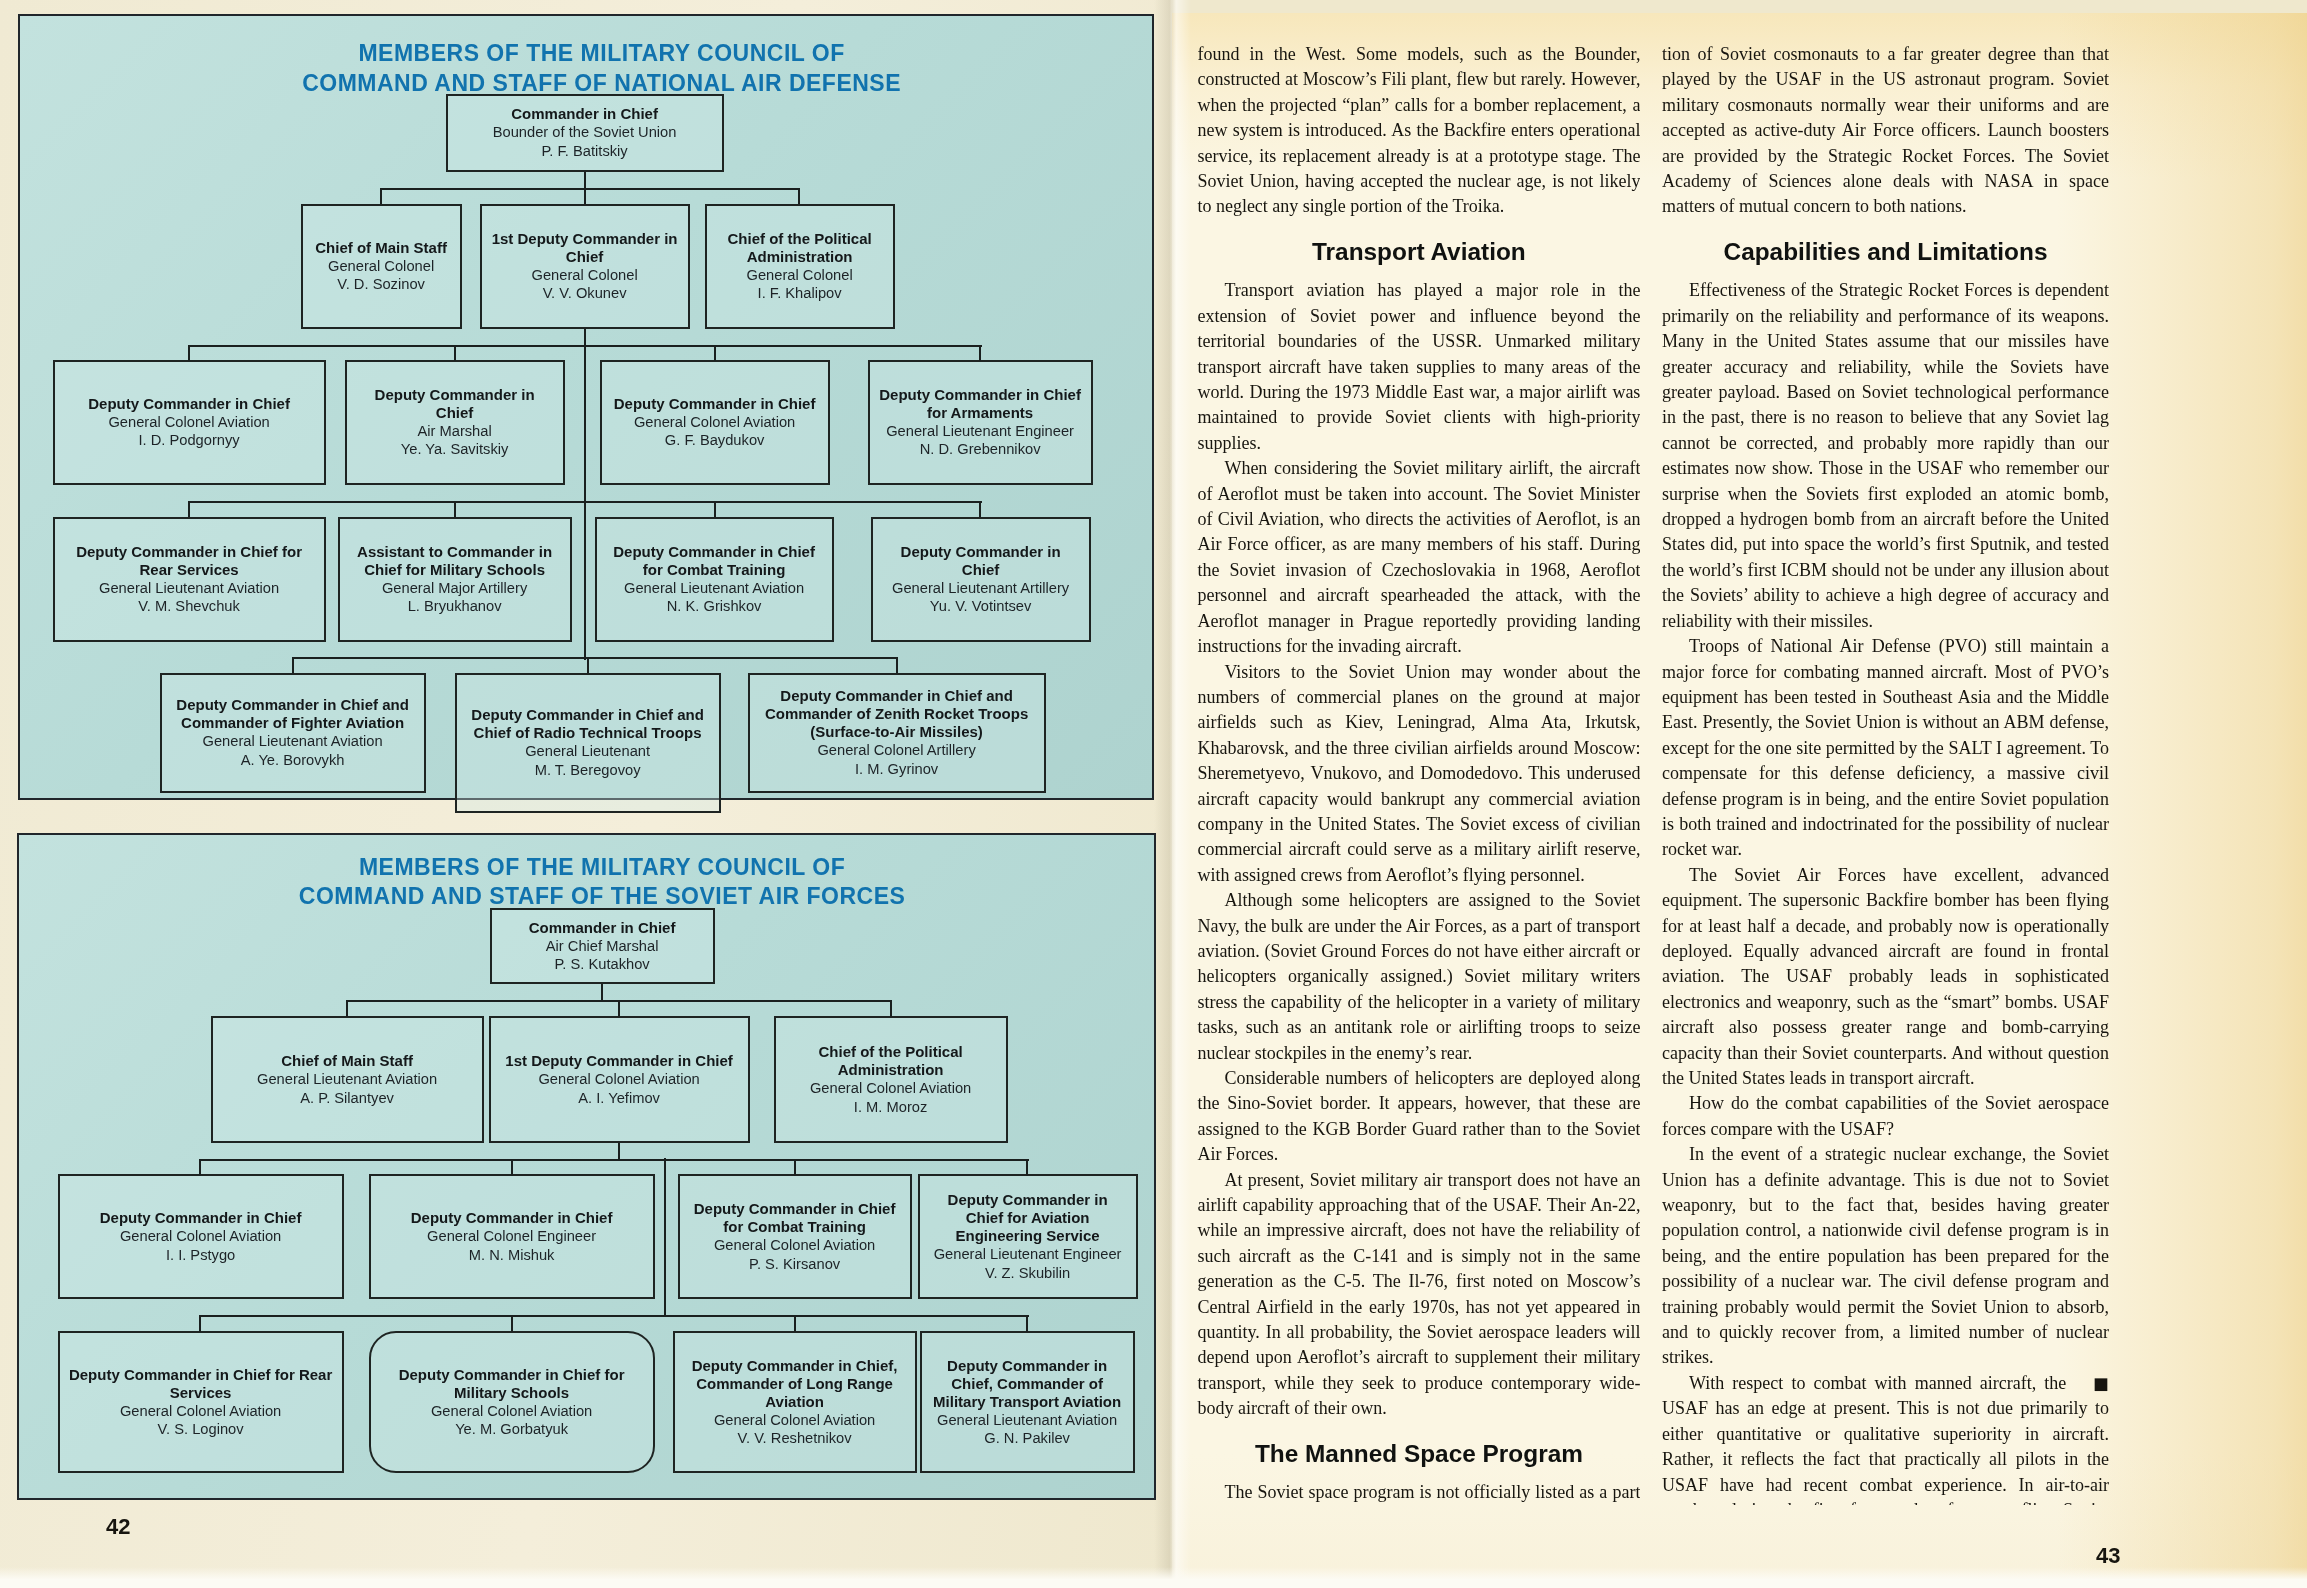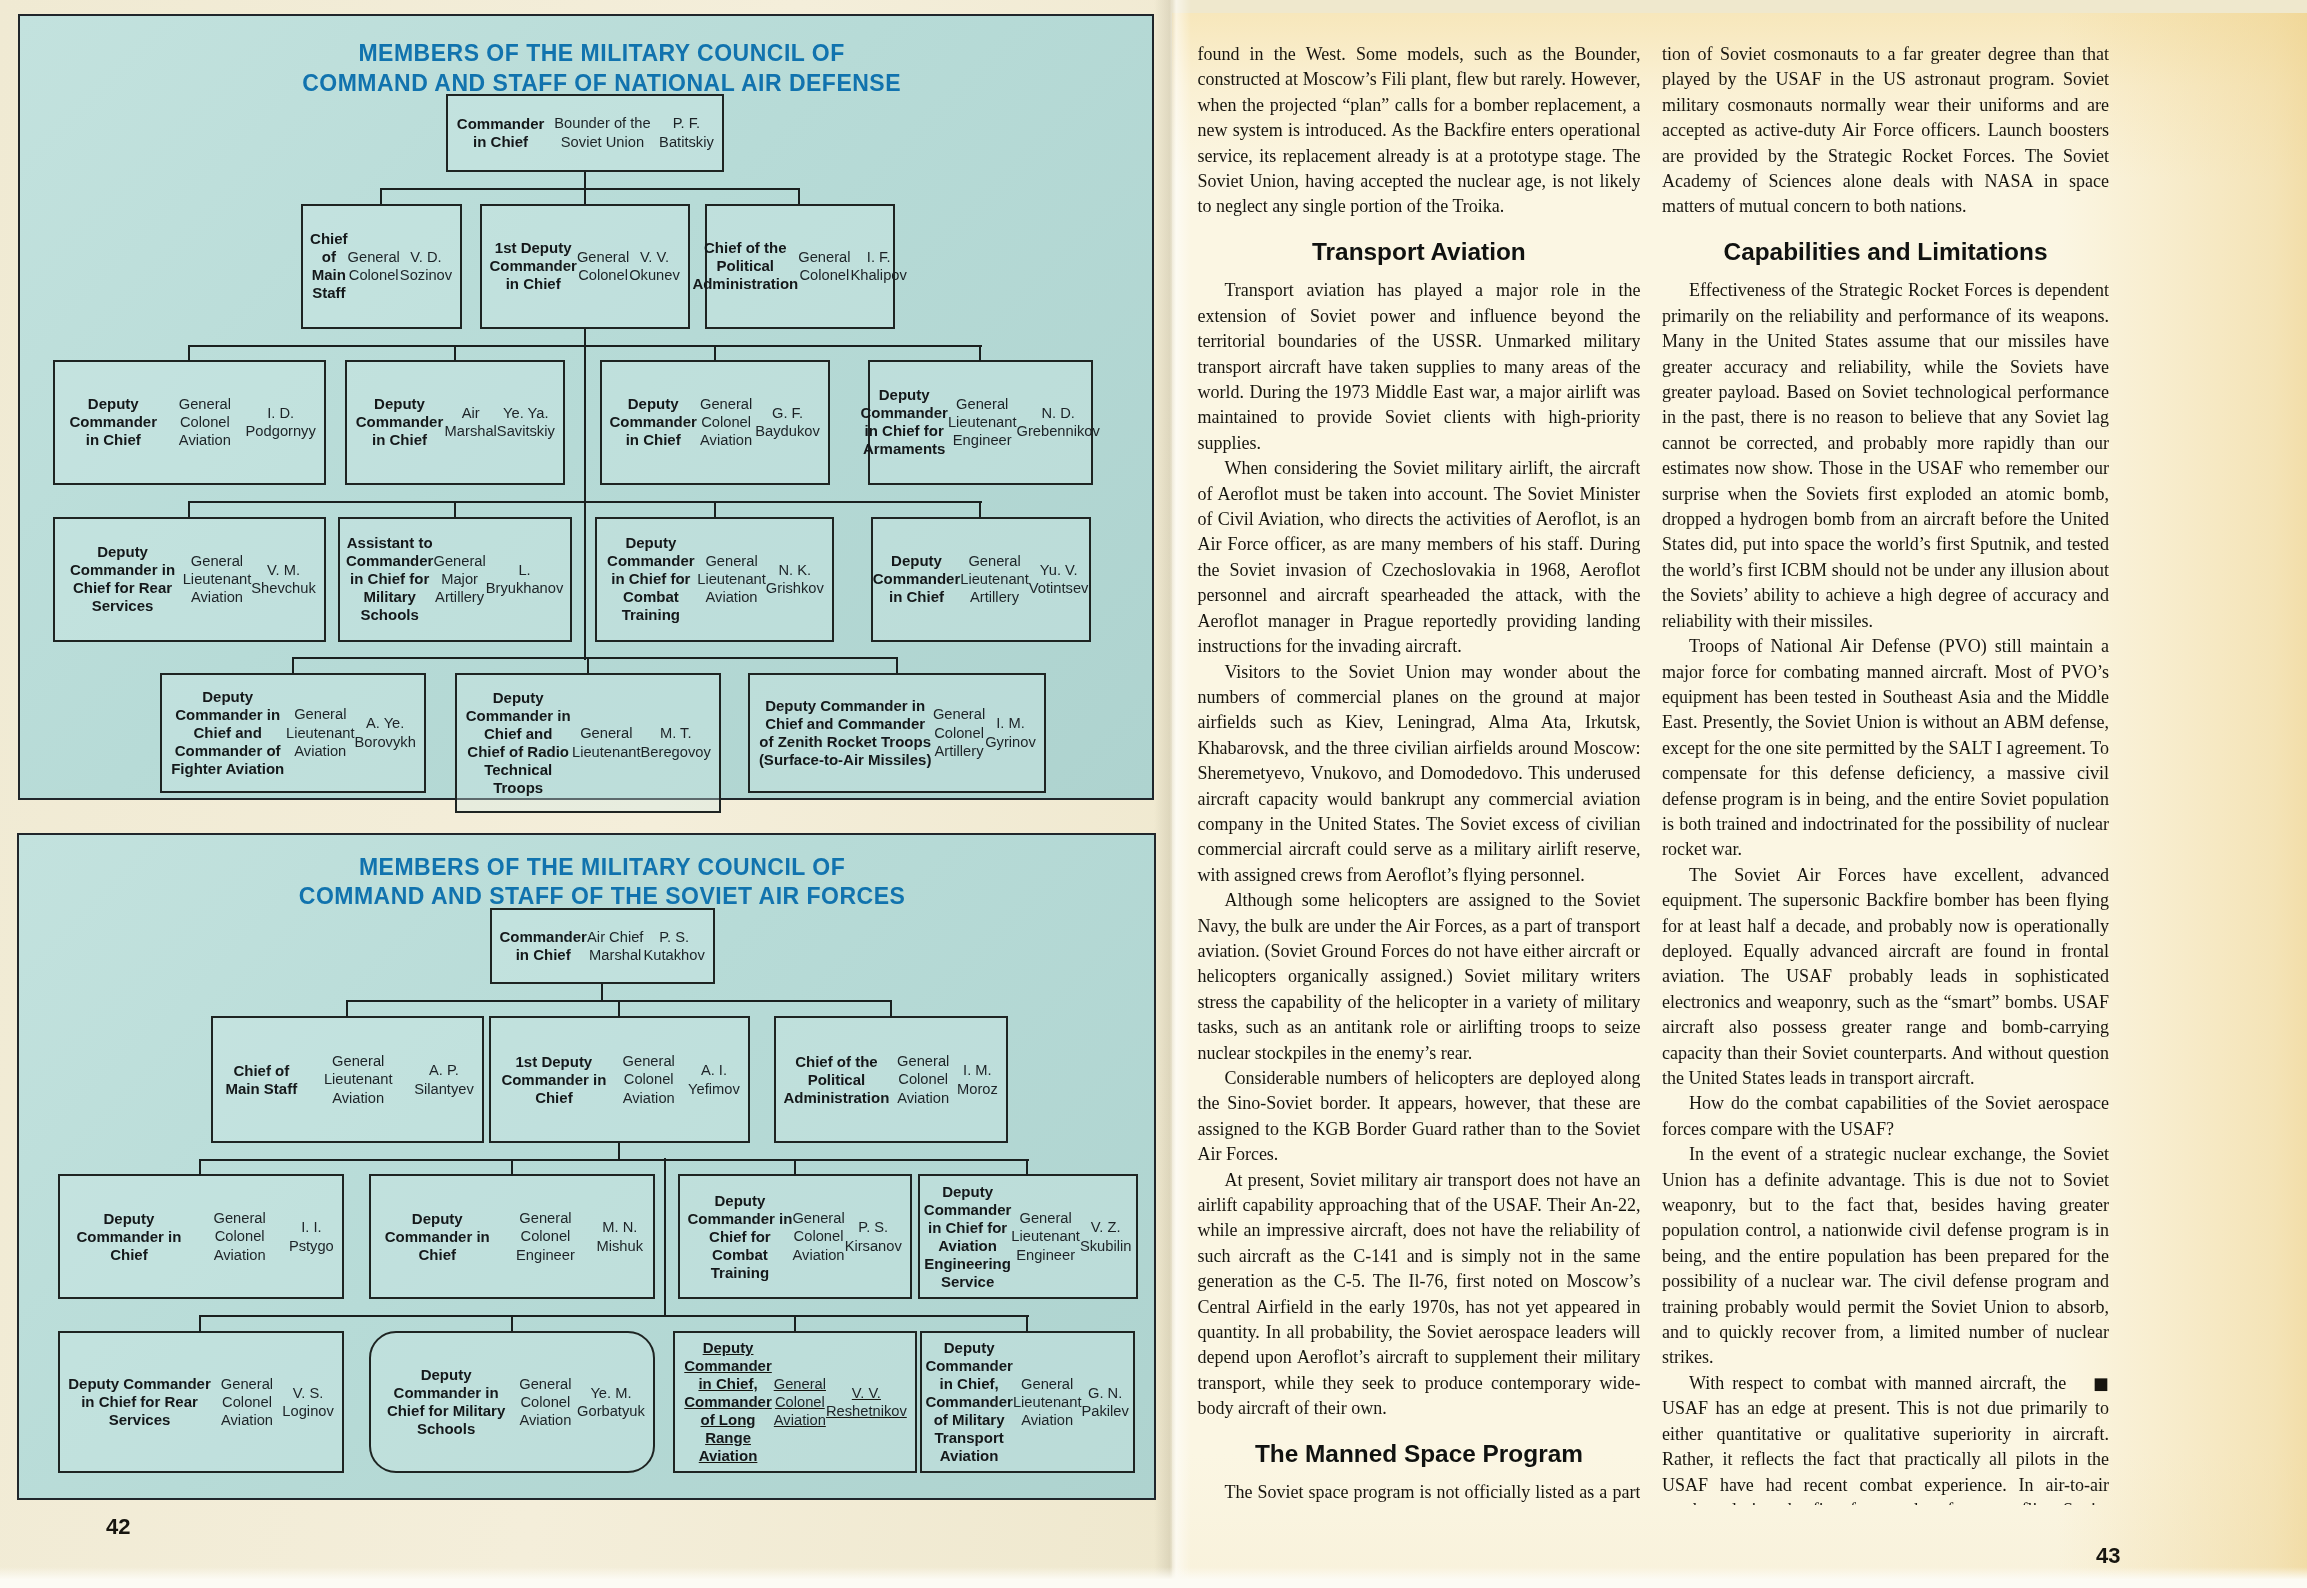--- a/index.html
+++ b/index.html
@@ -51,21 +51,21 @@
   .chart-title{
     position:absolute;left:0;width:100%;text-align:center;
     color:var(--blue);font-weight:bold;font-size:23px;line-height:1.3;letter-spacing:0.5px;margin-left:16px;
   }
   #chart-pvo .chart-title{top:23.4px;}
   #chart-vvs .chart-title{top:17.6px;}
   .org-box{
     position:absolute;
     background:rgba(210,235,231,.35);
     border:2.4px solid #1e2422;
-    display:flex;justify-content:center;align-items:center;
+    display:flex;flex-direction:column;justify-content:center;align-items:center;
     text-align:center;padding:4.9px 7.8px;
   }
   .org-box .t{font-weight:bold;font-size:15px;line-height:1.2;color:#14181a;}
   .org-box .r,.org-box .n{font-size:14.7px;line-height:1.24;color:#1d2327;}
   .ln{position:absolute;background:#1a201f;}
   
   .col{
     position:absolute;top:29px;height:1463px;overflow:hidden;
     font-family:"Liberation Serif",serif;font-size:18px;line-height:25.4px;
     text-align:justify;color:var(--ink);
@@ -242,21 +242,21 @@
         <div class="org-box" style="left: 39px; top: 496px; width: 286px; height: 142px;">
           <span class="t">Deputy Commander in Chief for Rear Services</span>
           <span class="r">General Colonel Aviation</span>
           <span class="n">V. S. Loginov</span>
         </div>
         <div class="org-box" style="left: 350px; top: 496px; width: 286px; height: 142px; border-radius: 27px;">
           <span class="t">Deputy Commander in Chief for Military Schools</span>
           <span class="r">General Colonel Aviation</span>
           <span class="n">Ye. M. Gorbatyuk</span>
         </div>
-        <div class="org-box" style="left: 654px; top: 496px; width: 244px; height: 142px; text-decoration: underline;">
+        <div class="org-box" style="left: 654px; top: 496px; width: 244px; height: 142px;">
           <span class="t">Deputy Commander in Chief, Commander of Long Range Aviation</span>
           <span class="r">General Colonel Aviation</span>
           <span class="n">V. V. Reshetnikov</span>
         </div>
         <div class="org-box" style="left: 901px; top: 496px; width: 215px; height: 142px;">
           <span class="t">Deputy Commander in Chief, Commander of Military Transport Aviation</span>
           <span class="r">General Lieutenant Aviation</span>
           <span class="n">G. N. Pakilev</span>
         </div>
         <div class="ln" style="left: 327px; top: 165px; width: 546px; height: 2.4px;"></div>

